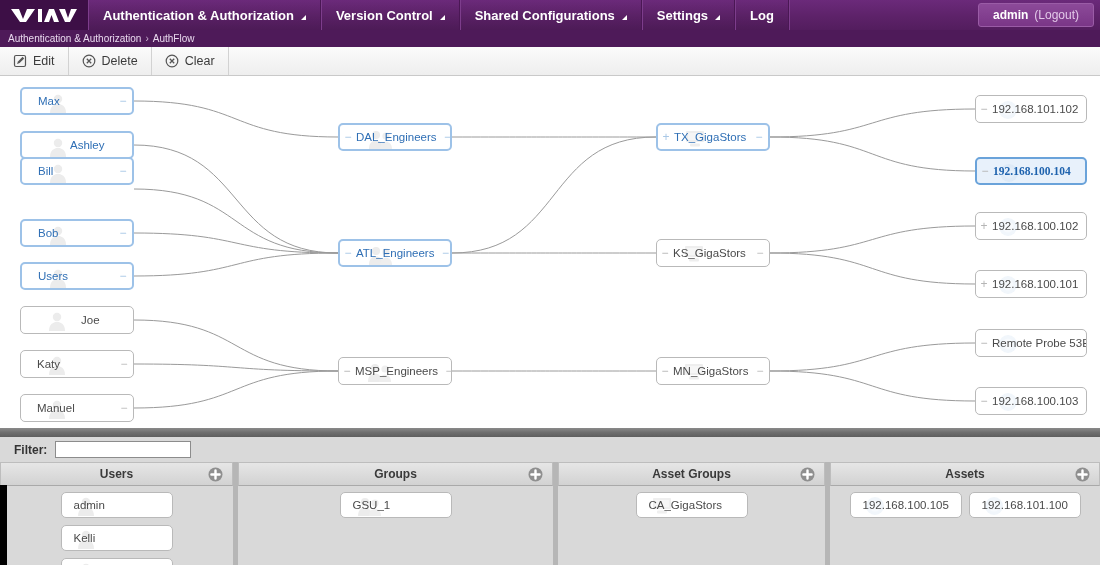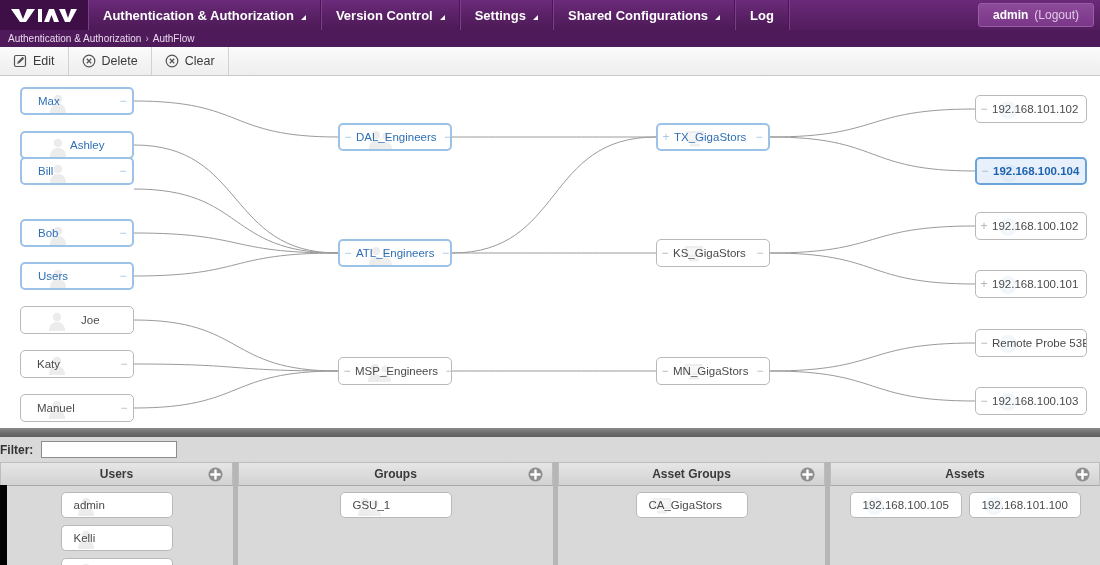--- a/index.html
+++ b/index.html
@@ -104,41 +104,41 @@
     width: 16px; text-align: center; flex: 0 0 16px;
     color: #b5b5b5; font-size: 12px; line-height: 1;
     z-index: 2;
   }
   .node.active .plus-left, .node.active .minus-left { color: #a9c8e6; }
   .node .lbl {
     flex: 1; font-size: 11.5px; color: #4a4a4a;
     white-space: nowrap; z-index: 2; padding-right: 2px;
   }
   .node.active .lbl { color: #2f6fb5; }
-  .node.selected .lbl { color: #1f63ae; font-weight: bold; }
+  .node.selected .lbl { color: #1f63ae; font-weight: bold; font-family: Liberation Serif, serif; }
   .node .minus-right {
     width: 18px; text-align: center; flex: 0 0 18px;
     color: #bdbdbd; font-size: 12px; line-height: 1; z-index: 2;
   }
   .node.active .minus-right { color: #a9c8e6; }
 
   
   .splitter {
     position: absolute; left: 0; top: 428px; width: 1100px; height: 9px;
     background: linear-gradient(180deg,#8a8a8a 0%, #6e6e6e 50%, #5e5e5e 100%);
   }
 
   
   .bottom {
     position: absolute; left: 0; top: 437px; width: 1100px; height: 128px;
     background: #d9d9d9;
   }
   .filterbar {
     position: absolute; left: 0; top: 0; width: 1100px; height: 25px;
-    display: flex; align-items: center; gap: 8px;
+    display: flex; align-items: center; padding-left: 14px; gap: 8px;
     background: #d9d9d9;
   }
   .filterbar .flabel { font-size: 12px; font-weight: bold; color: #333; }
   .filterbar input {
     width: 136px; height: 17px;
     border: 1px solid #8c8c8c; background: #fff;
     font-size: 11px; padding: 0 3px;
     font-family: "Liberation Sans", sans-serif;
   }
 
@@ -198,25 +198,25 @@
 
   <div class="navitem">
     <span>Authentication &amp; Authorization</span>
     <span class="nav-caret"></span>
   </div>
   <div class="navitem">
     <span>Version Control</span>
     <span class="nav-caret"></span>
   </div>
   <div class="navitem">
+    <span>Shared Configurations</span>
+    <span class="nav-caret"></span>
+  </div>
+  <div class="navitem">
     <span>Settings</span>
-    <span class="nav-caret"></span>
-  </div>
-  <div class="navitem">
-    <span>Shared Configurations</span>
     <span class="nav-caret"></span>
   </div>
   <div class="navitem">
     <span>Log</span>
   </div>
 
   <div class="nav-spacer"></div>
 
   <div class="userbox">
     <span class="uname">admin</span>

